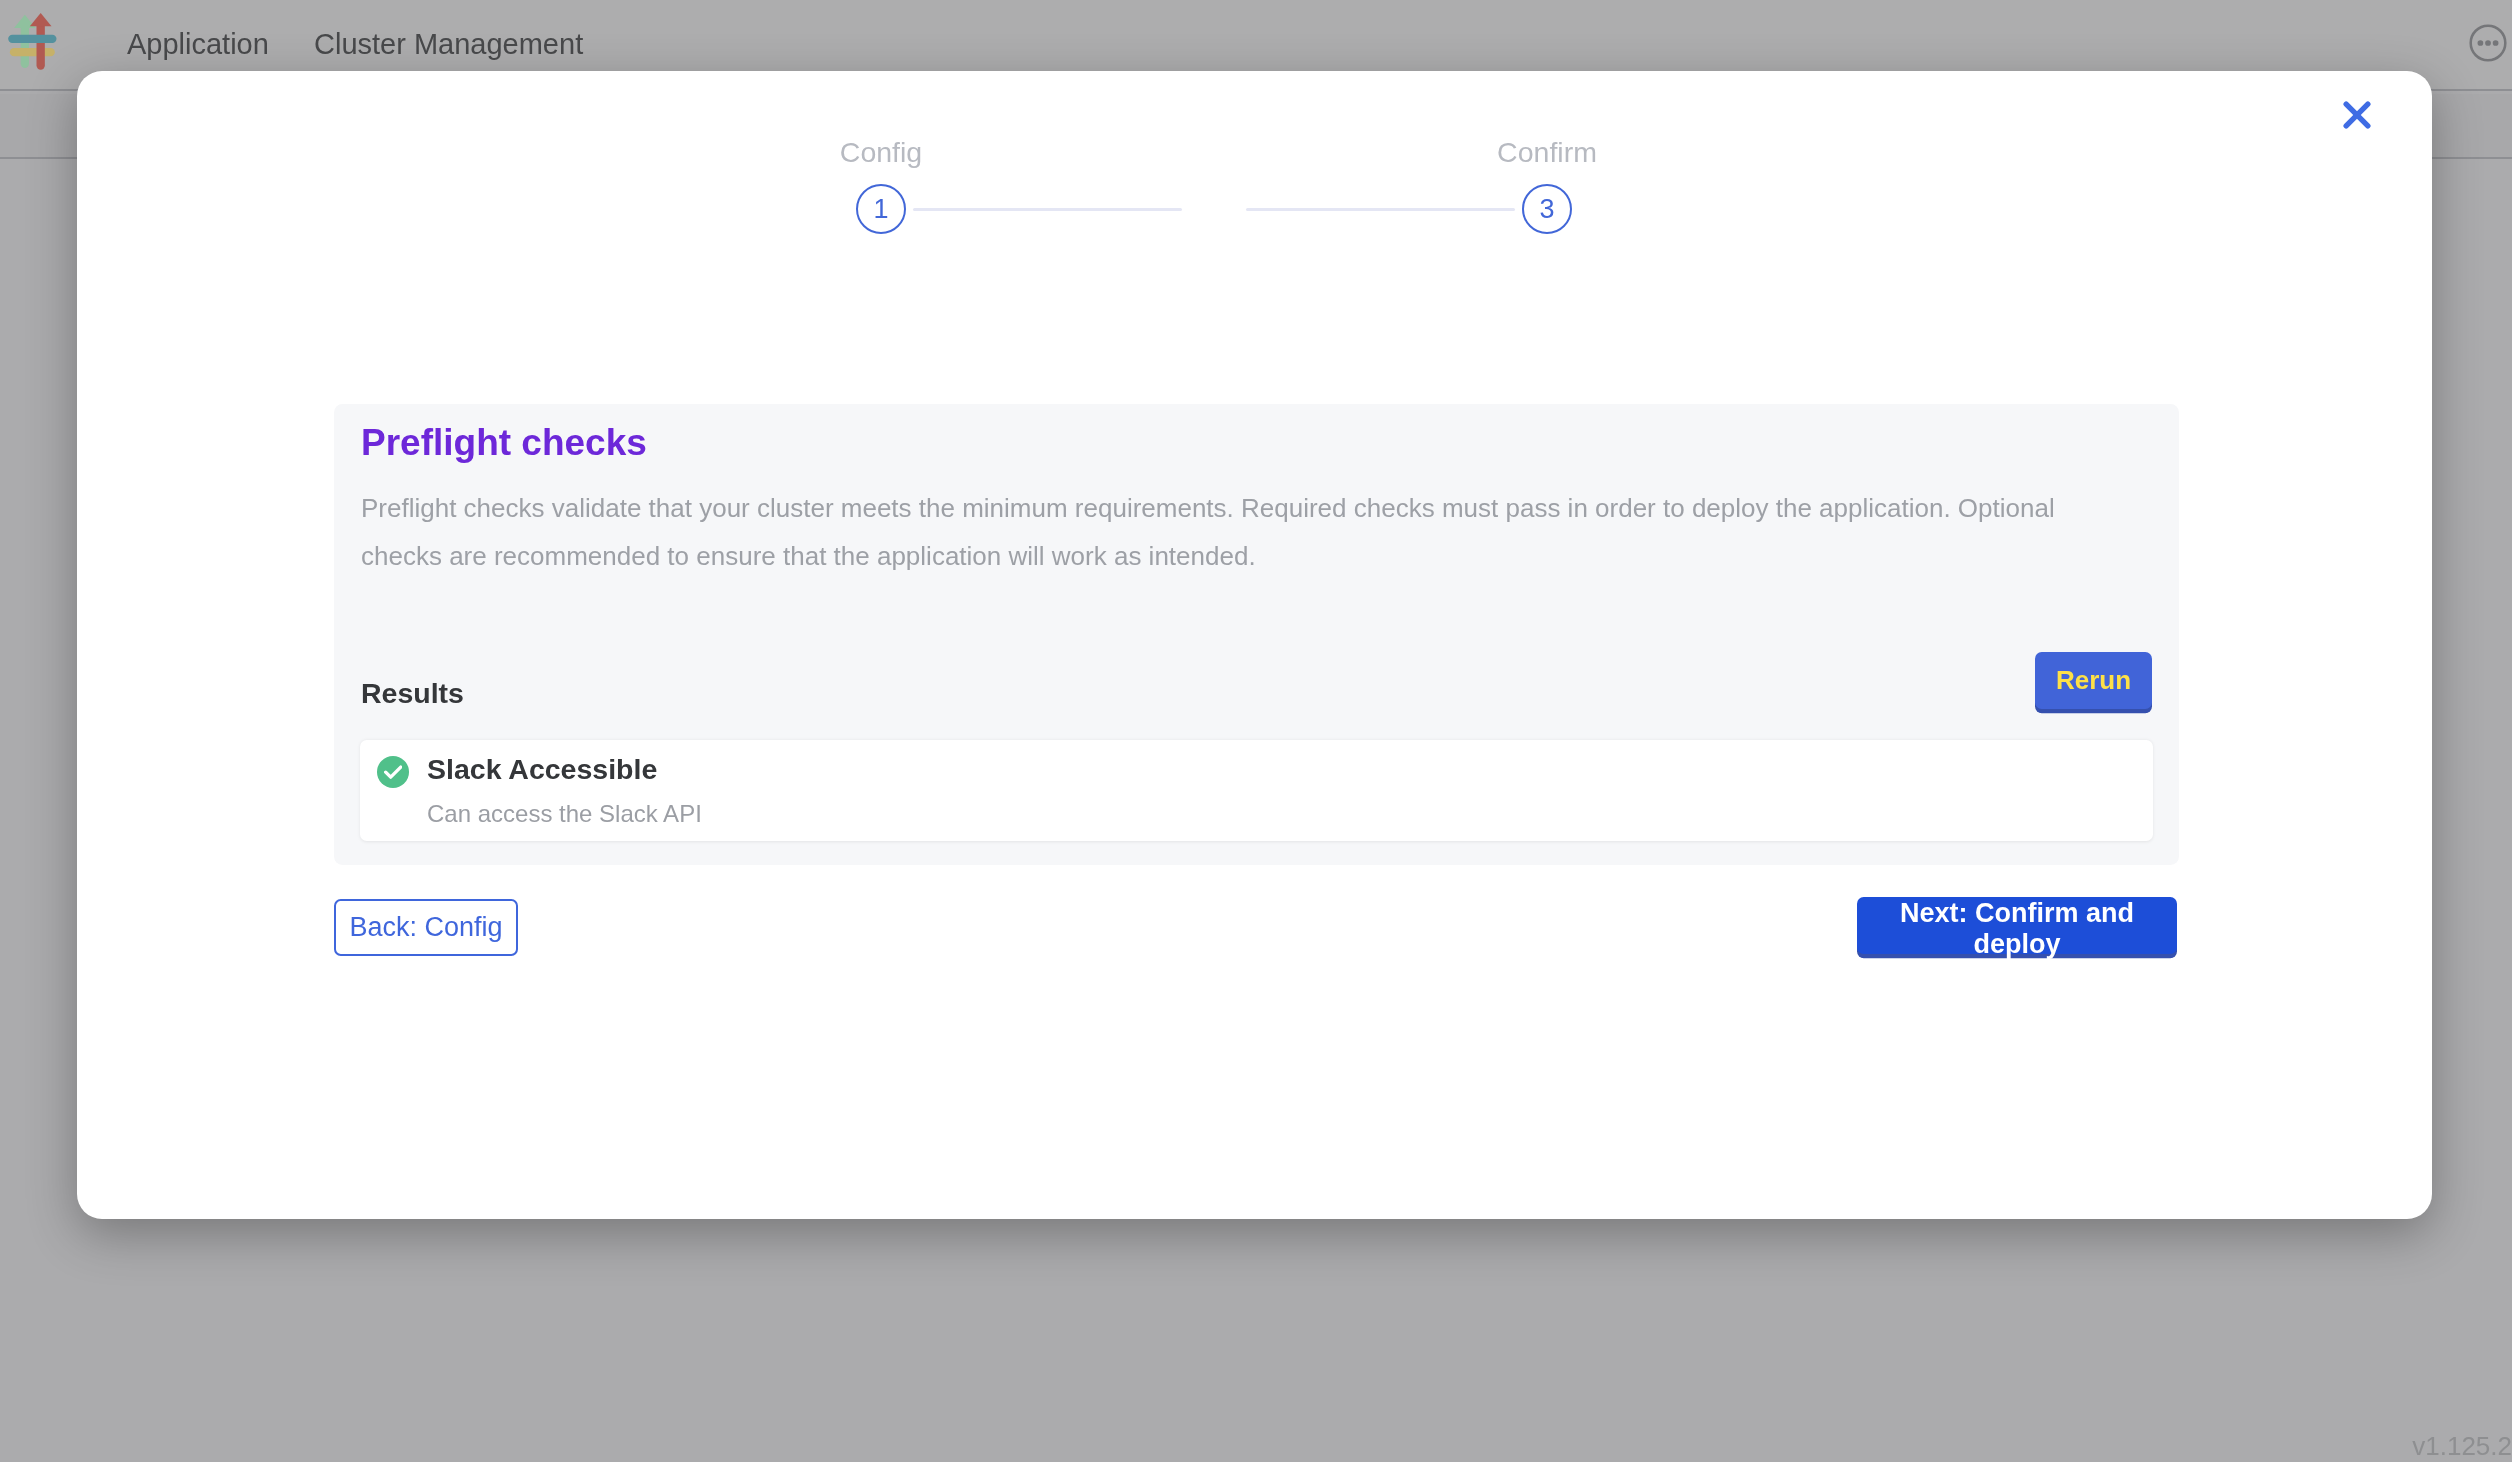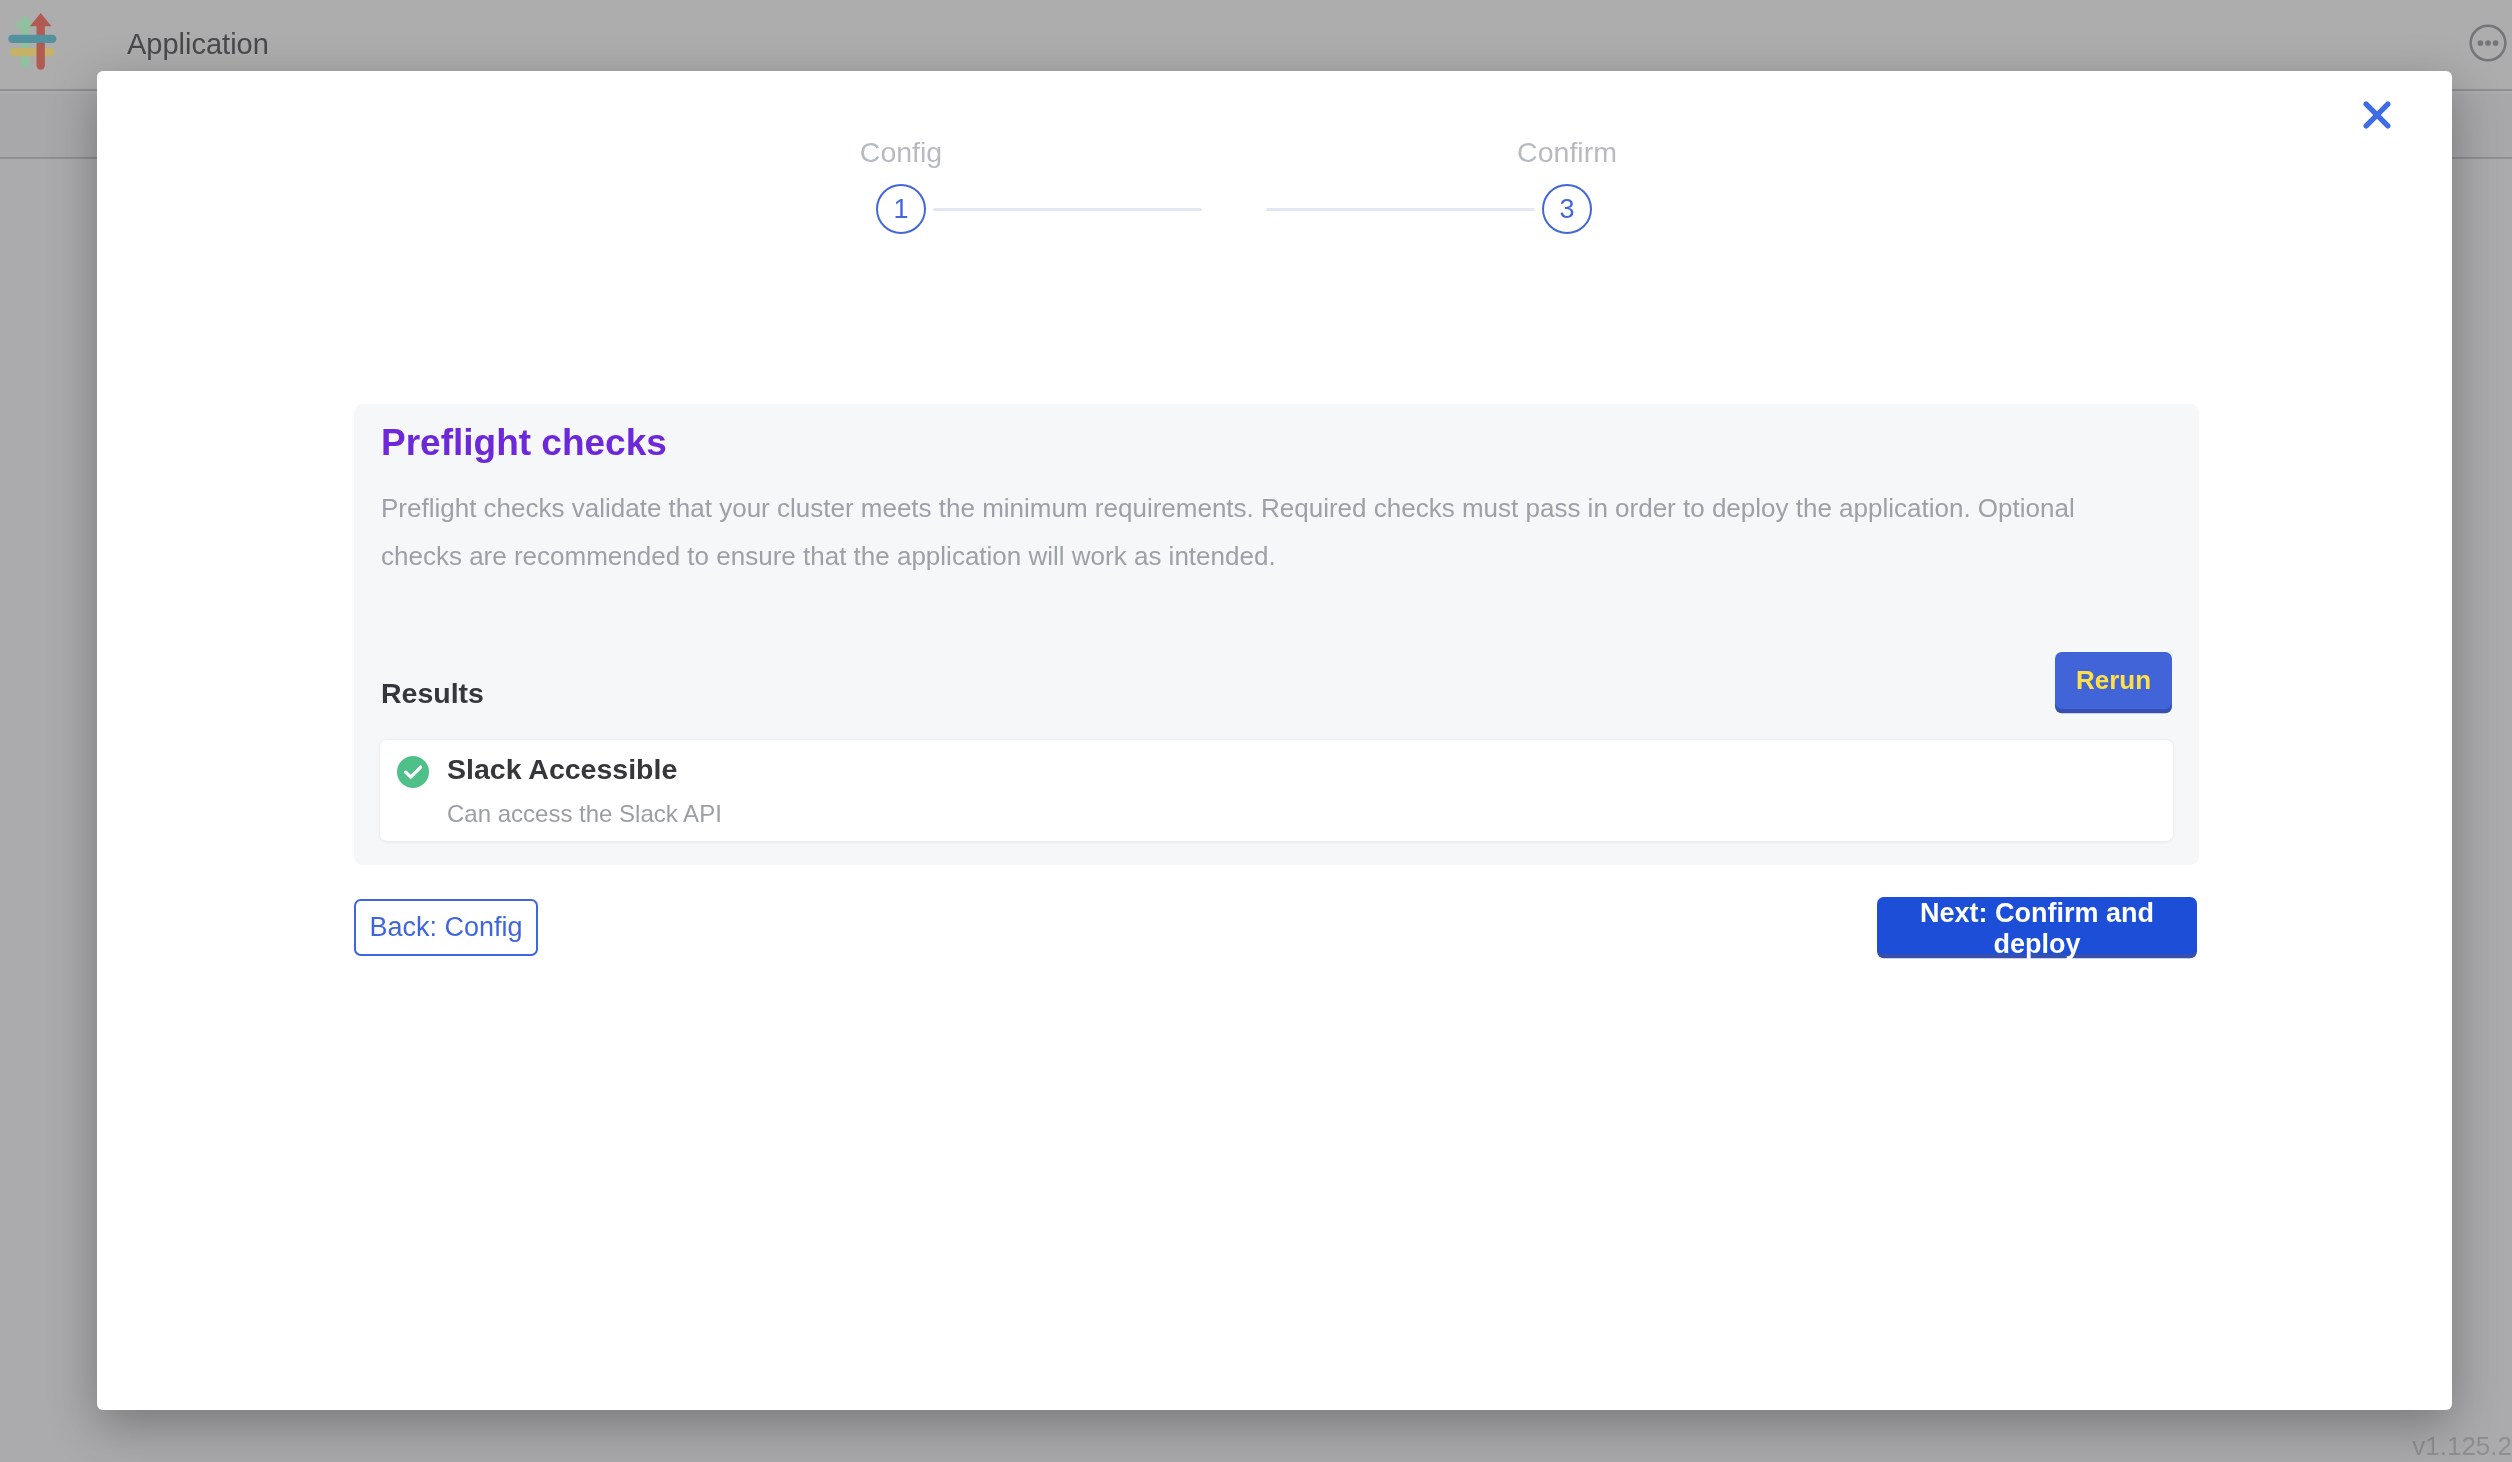--- a/index.html
+++ b/index.html
@@ -28,24 +28,23 @@
     background:#a8a8aa; border-bottom:2.5px solid #8e8f93;
   }
 
   .version {
     position:absolute; top:1431px; left:0; width:100%; text-align:right;
     font-size:26px; color:#8e8f91;
   }
 
   
   .modal {
-    position:absolute; left:77px; top:71px; width:2355px; height:1339px;
-    background:#ffffff; border-radius:6px;
+    position:absolute; left:77px; top:71px; width:2355px; height:1148px;
+    background:#ffffff; border-radius:25px;
     box-shadow:0 15px 50px rgba(0,0,0,0.30);
-    margin-left:20px;
   }
   .close-btn {
     position:absolute; left:2258px; top:22px; width:44px; height:44px;
     background:none; border:none; padding:1.7px; cursor:pointer;
   }
 
   
   .step { position:absolute; top:63px; width:218px; text-align:center; }
   .step.s0 { left:695px; }
   .step.s1 { left:1028px; }
@@ -130,20 +129,21 @@
       <polygon points="7,18 20,2 33,18" fill="#8fc19e"></polygon>
 
       <rect x="2" y="42" width="54" height="10" rx="5" fill="#c6b169"></rect>
 
       <rect x="34" y="10" width="10" height="58" rx="5" fill="#b15a52"></rect>
       <polygon points="26,16 39,0 52,16" fill="#b15a52"></polygon>
 
       <rect x="0" y="26" width="58" height="10" rx="5" fill="#54919e"></rect>
     </svg>
     <div class="nav-tab t0">Application</div>
+    <div class="nav-tab t1">Cluster Management</div>
     <svg class="menu-btn" viewBox="0 0 45 45" aria-hidden="true">
       <circle cx="22.5" cy="22.5" r="20.5" fill="none" stroke="#757679" stroke-width="3"></circle>
       <circle cx="13.5" cy="22.5" r="3.4" fill="#757679"></circle>
       <circle cx="22.5" cy="22.5" r="3.4" fill="#757679"></circle>
       <circle cx="31.5" cy="22.5" r="3.4" fill="#757679"></circle>
     </svg>
   </div>
 
   <div class="subbar"></div>
 

